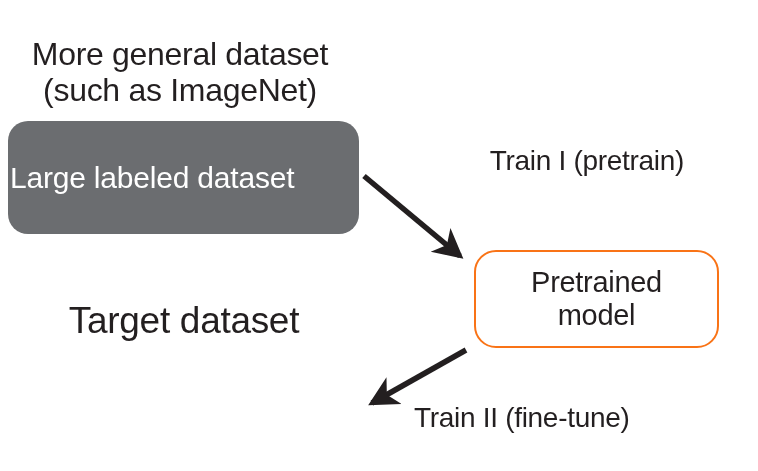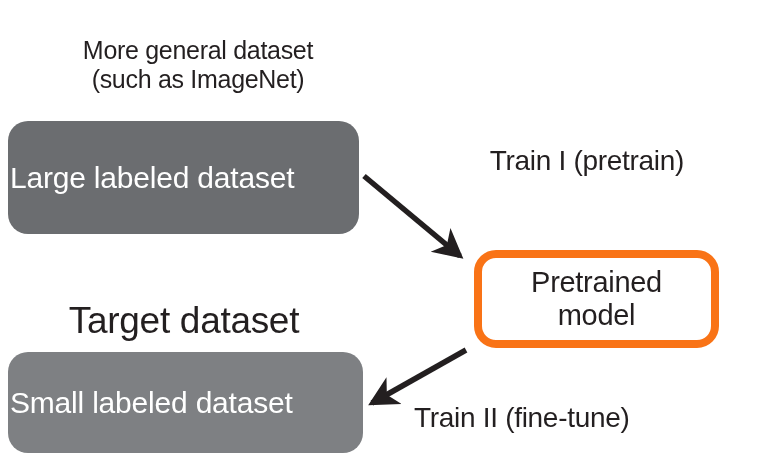--- a/index.html
+++ b/index.html
@@ -26,23 +26,22 @@
     font-weight: 400;
     line-height: 1.14;
     white-space: pre;
     text-align: center;
   }
 
   #caption-source {
     left: 0px;
     top: 36px;
     width: 360px;
-    font-size: 25px;
+    font-size: 32px;
     letter-spacing: -0.3px;
-    margin-left: 18px;
   }
   #caption-target {
     left: 0px;
     top: 300px;
     width: 368px;
     font-size: 37px;
     letter-spacing: -0.3px;
   }
   #label-train-1 {
     left: 414px;
@@ -94,21 +93,21 @@
   }
 
   
   #box-pretrained {
     position: absolute;
     left: 474px;
     top: 250px;
     width: 245px;
     height: 98px;
     background: #ffffff;
-    border: 8px solid #f97316;
+    border: 2px solid #f97316;
     border-radius: 22px;
     box-sizing: border-box;
     display: flex;
     align-items: center;
     justify-content: center;
   }
   #box-pretrained .box-label {
     color: #231f20;
     font-size: 29px;
     line-height: 1.14;
@@ -135,23 +134,20 @@
 
   <div class="caption" id="caption-source">More general dataset
 (such as ImageNet)</div>
 
   <div class="dataset-box" id="box-large">
     <span class="box-label">Large labeled dataset</span>
   </div>
 
   <div class="caption" id="caption-target">Target dataset</div>
 
-  <div class="dataset-box" id="box-small">
-    <span class="box-label">Small labeled dataset</span>
-  </div>
 
   <div id="box-pretrained">
     <span class="box-label">Pretrained
 model</span>
   </div>
 
   <div class="caption" id="label-train-1">Train I (pretrain)</div>
 
   <div class="caption" id="label-train-2">Train II (fine-tune)</div>
 

